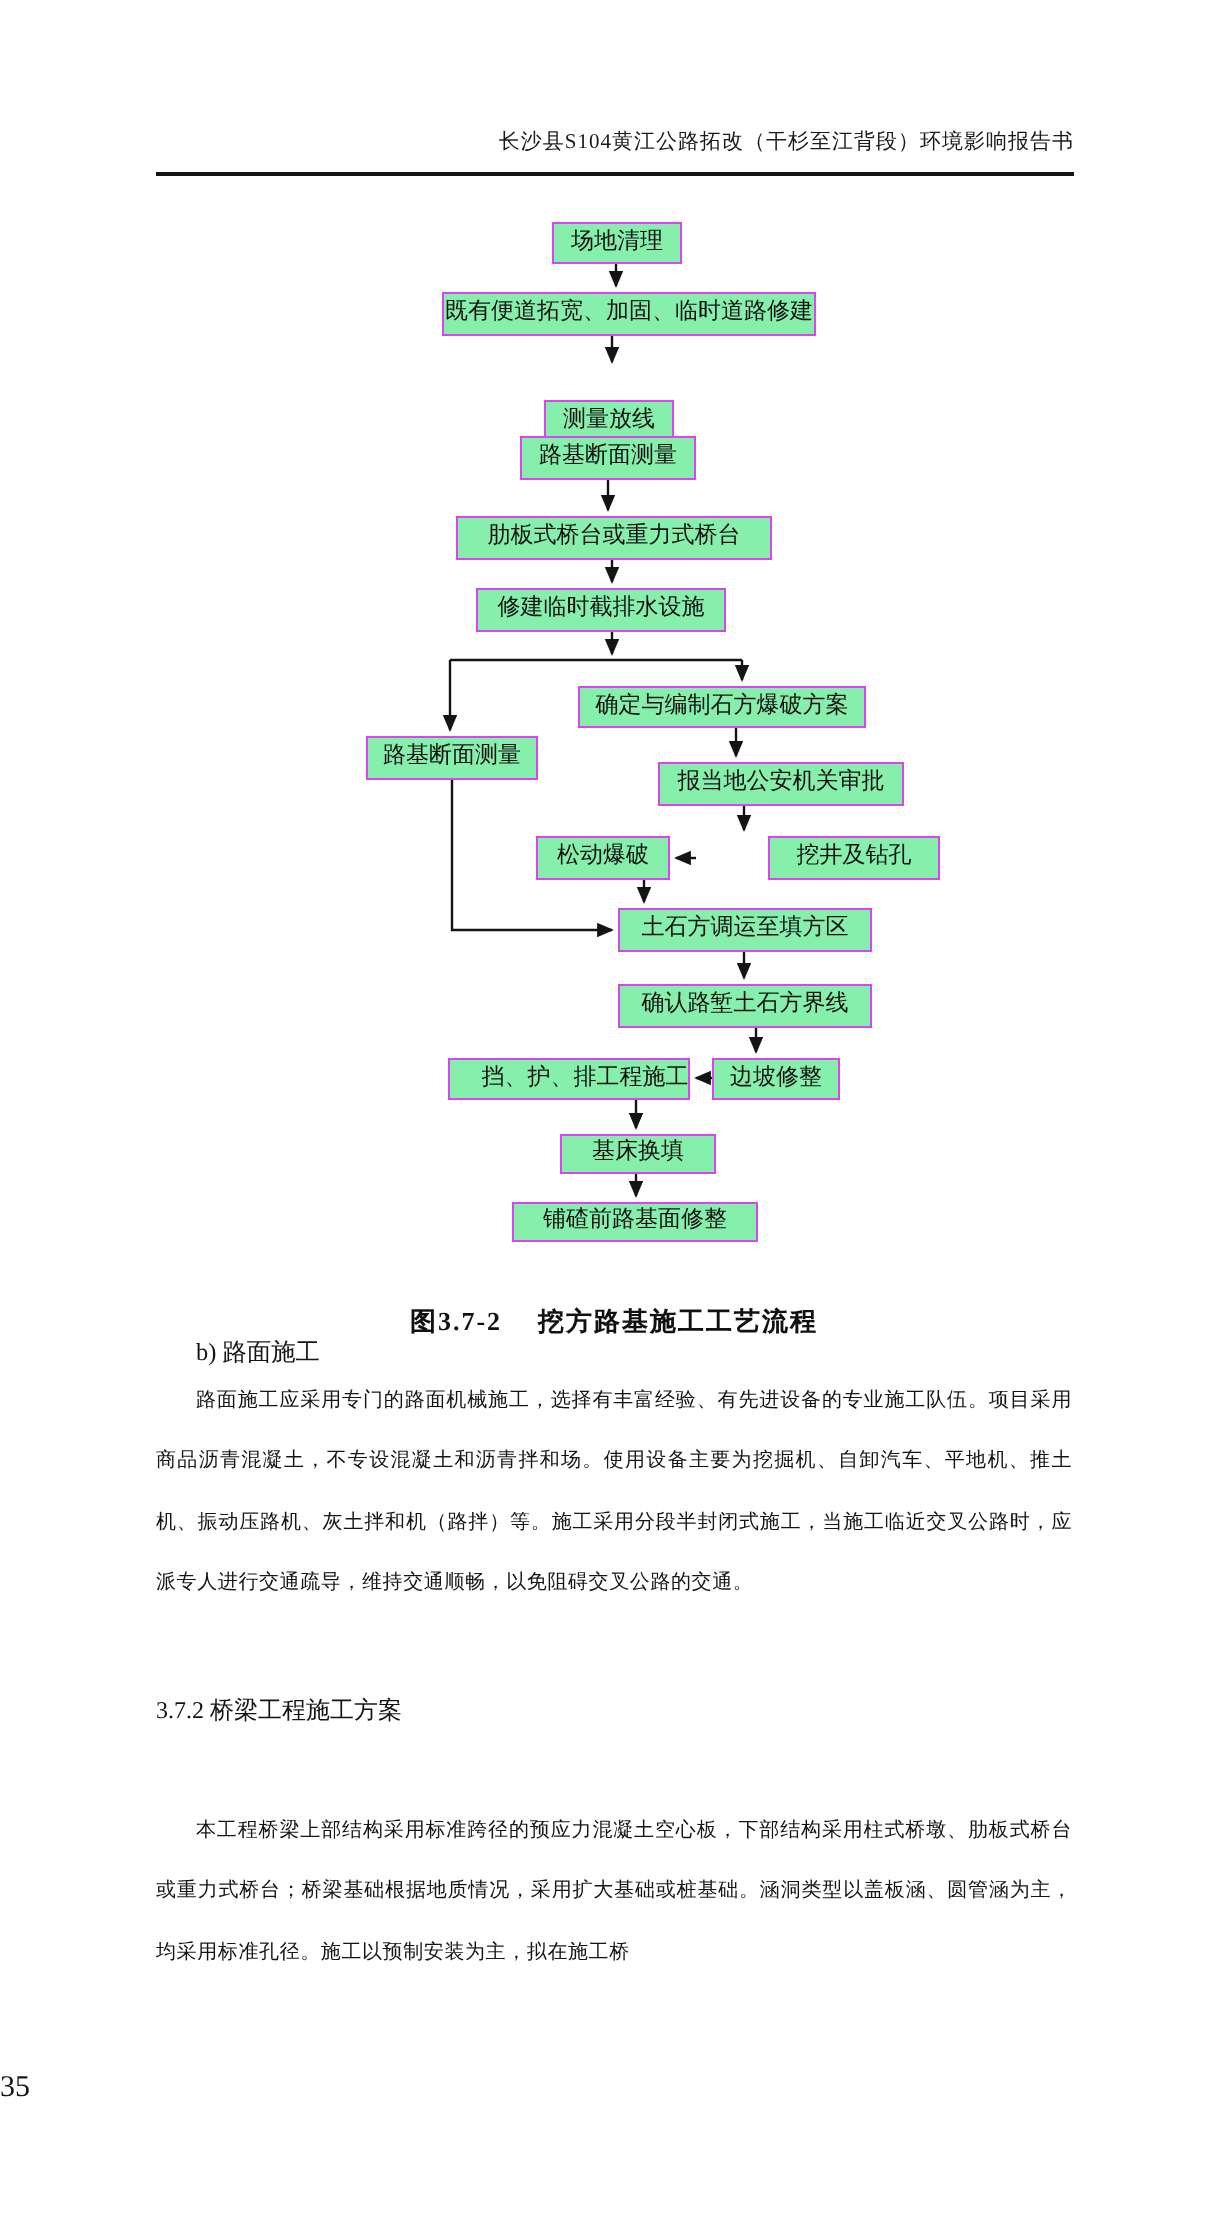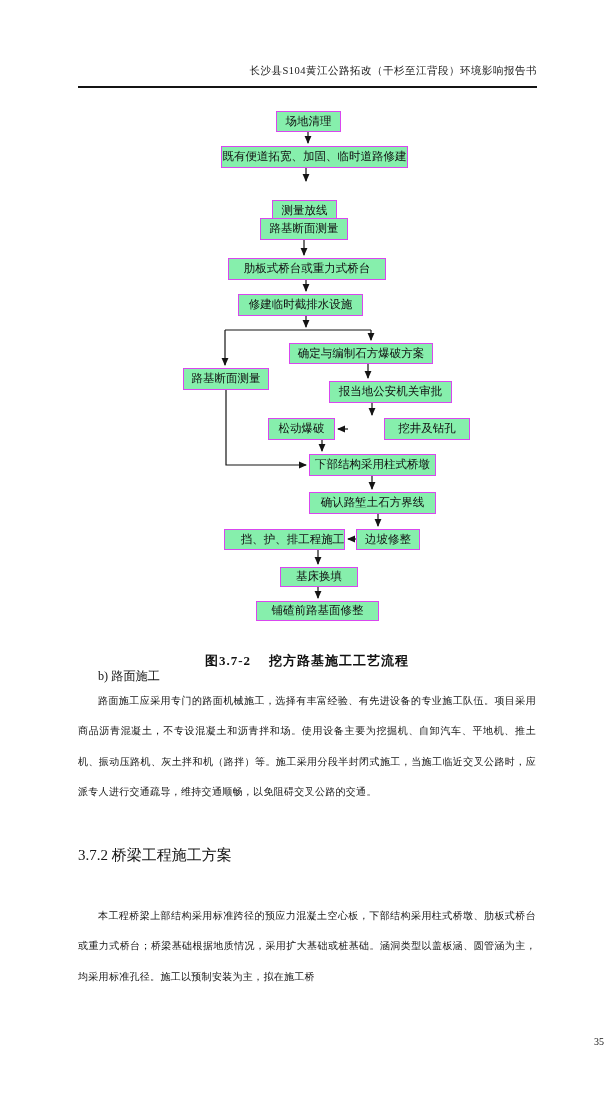--- a/index.html
+++ b/index.html
@@ -26,22 +26,22 @@
     font-size:13px;font-weight:bold;letter-spacing:1px;color:#111;white-space:nowrap;
   }
   .caption .gap{display:inline-block;width:18px;}
   
   .tblock{
     position:absolute;left:78px;width:458px;font-size:10px;line-height:30.4px;
     text-align:justify;color:#141414;letter-spacing:.3px;
   }
   .indent{text-indent:2em;}
   .b-head{position:absolute;left:98px;top:661px;font-size:12.2px;line-height:30.4px;color:#141414;}
-  .sec-head{position:absolute;left:78px;top:840px;font-size:15px;line-height:30.4px;color:#141414;}
-  .pageno{position:absolute;left:0;top:1036px;width:604px;text-align:right;font-size:10px;color:#141414;}
+  .sec-head{position:absolute;left:78px;top:840px;font-size:12px;line-height:30.4px;color:#141414;}
+  .pageno{position:absolute;left:0;top:1036px;width:604px;text-align:left;font-size:15px;color:#141414;}
 </style>
 </head>
 <body>
 
 <div class="page">
 
   <div class="hdr">长沙县S104黄江公路拓改（干杉至江背段）环境影响报告书</div>
   <div class="hdr-rule"></div>
 
   <div>
@@ -78,21 +78,21 @@
     <div class="fnode" style="left:221px;top:146px;width:187px;height:22px;">既有便道拓宽、加固、临时道路修建</div>
     <div class="fnode" style="left:272px;top:184px;width:65px;height:21px;margin-top:16px;">测量放线</div>
     <div class="fnode" style="left:260px;top:218px;width:88px;height:22px;">路基断面测量</div>
     <div class="fnode" style="left:228px;top:258px;width:158px;height:22px;">肋板式桥台或重力式桥台</div>
     <div class="fnode" style="left:238px;top:294px;width:125px;height:22px;">修建临时截排水设施</div>
     <div class="fnode" style="left:289px;top:343px;width:144px;height:21px;">确定与编制石方爆破方案</div>
     <div class="fnode" style="left:183px;top:368px;width:86px;height:22px;">路基断面测量</div>
     <div class="fnode" style="left:329px;top:381px;width:123px;height:22px;">报当地公安机关审批</div>
     <div class="fnode" style="left:268px;top:418px;width:67px;height:22px;">松动爆破</div>
     <div class="fnode" style="left:360px;top:418px;width:86px;height:22px;margin-left:24px;">挖井及钻孔</div>
-    <div class="fnode" style="left:309px;top:454px;width:127px;height:22px;">下部结构采用柱式桥墩</div>
+    <div class="fnode" style="left:309px;top:454px;width:127px;height:22px;">土石方调运至填方区</div>
     <div class="fnode" style="left:309px;top:492px;width:127px;height:22px;">确认路堑土石方界线</div>
     <div class="fnode" style="left:224px;top:529px;width:121px;height:21px;padding-left:16px;">挡、护、排工程施工</div>
     <div class="fnode" style="left:356px;top:529px;width:64px;height:21px;">边坡修整</div>
     <div class="fnode" style="left:280px;top:567px;width:78px;height:20px;">基床换填</div>
     <div class="fnode" style="left:256px;top:601px;width:123px;height:20px;">铺碴前路基面修整</div>
   </div>
 
   <div class="caption"><span>图3.7-2</span><span class="gap"></span><span>挖方路基施工工艺流程</span></div>
 
   <div class="b-head">b) 路面施工</div>

